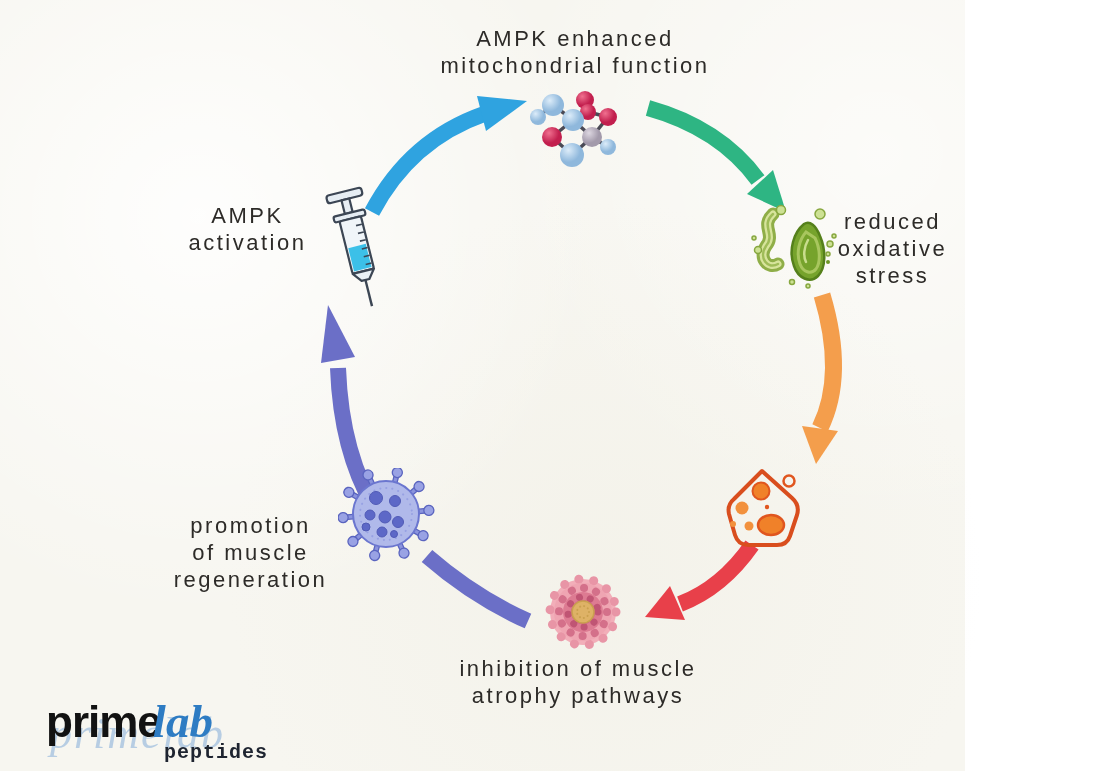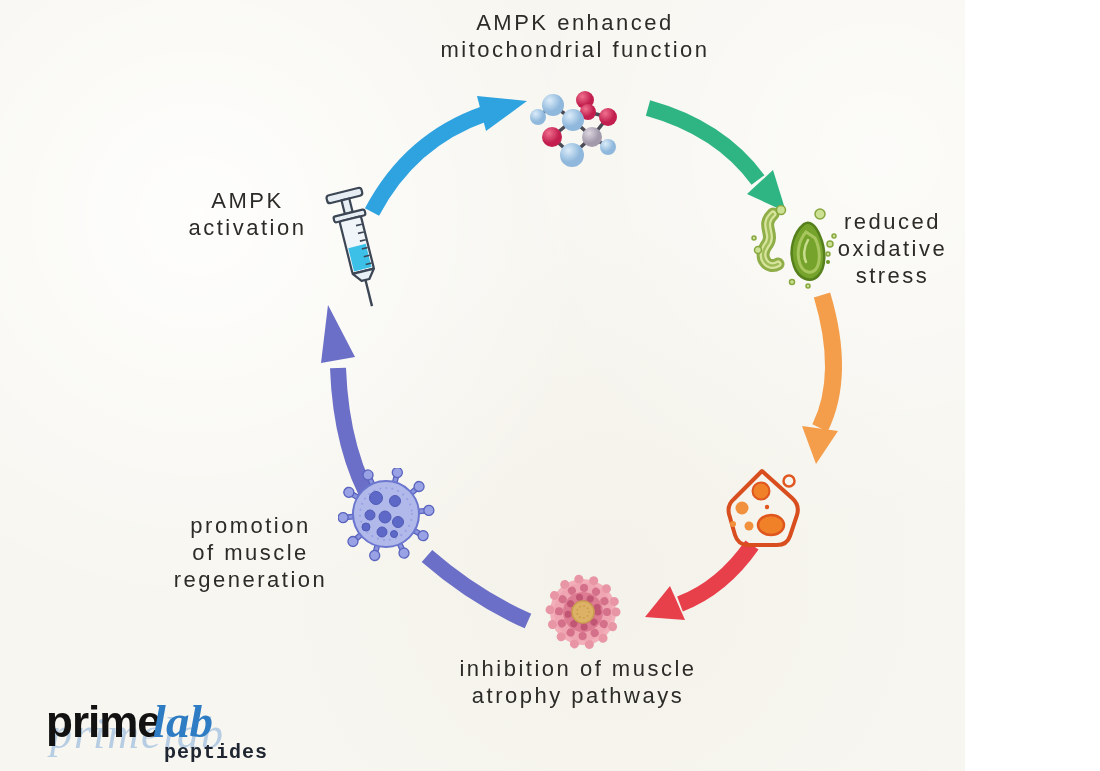--- a/index.html
+++ b/index.html
@@ -72,36 +72,36 @@
     <g color="#6b6fc7">
       <path d="M528,621 Q474,597 427,556" fill="none" stroke="currentColor" stroke-width="16"></path>
     </g>
 
     <g color="#6b6fc7">
       <path d="M399,541 Q342,478 338,368" fill="none" stroke="currentColor" stroke-width="16"></path>
       <polygon points="328,305 355,357 321,363" fill="currentColor"></polygon>
     </g>
   </svg>
 
-  <div class="label" style="left:365px; top:9px; width:420px;">AMPK enhanced
+  <div class="label" style="left:365px; top:25px; width:420px;">AMPK enhanced
 mitochondrial function</div>
 
   <div class="label" style="left:795px; top:208px; width:195px;">reduced
 oxidative
 stress</div>
 
 
   <div class="label" style="left:138px; top:512px; width:225px;">promotion
 of muscle
 regeneration</div>
 
   <div class="label" style="left:400px; top:655px; width:356px;">inhibition of muscle
 atrophy pathways</div>
 
-  <div class="label" style="left:140px; top:187px; width:215px;">AMPK
+  <div class="label" style="left:140px; top:202px; width:215px;">AMPK
 activation</div>
 
   <svg class="icon" style="left:525px; top:85px;" width="110" height="85" viewBox="0 0 110 85">
     <defs>
       <radialGradient id="gBlue" cx="35%" cy="30%">
           <stop offset="0%" stop-color="#dcecf9"></stop>
           <stop offset="100%" stop-color="#8fb8dc"></stop>
         </radialGradient>
       <radialGradient id="gRed" cx="35%" cy="30%">
           <stop offset="0%" stop-color="#f0708f"></stop>

